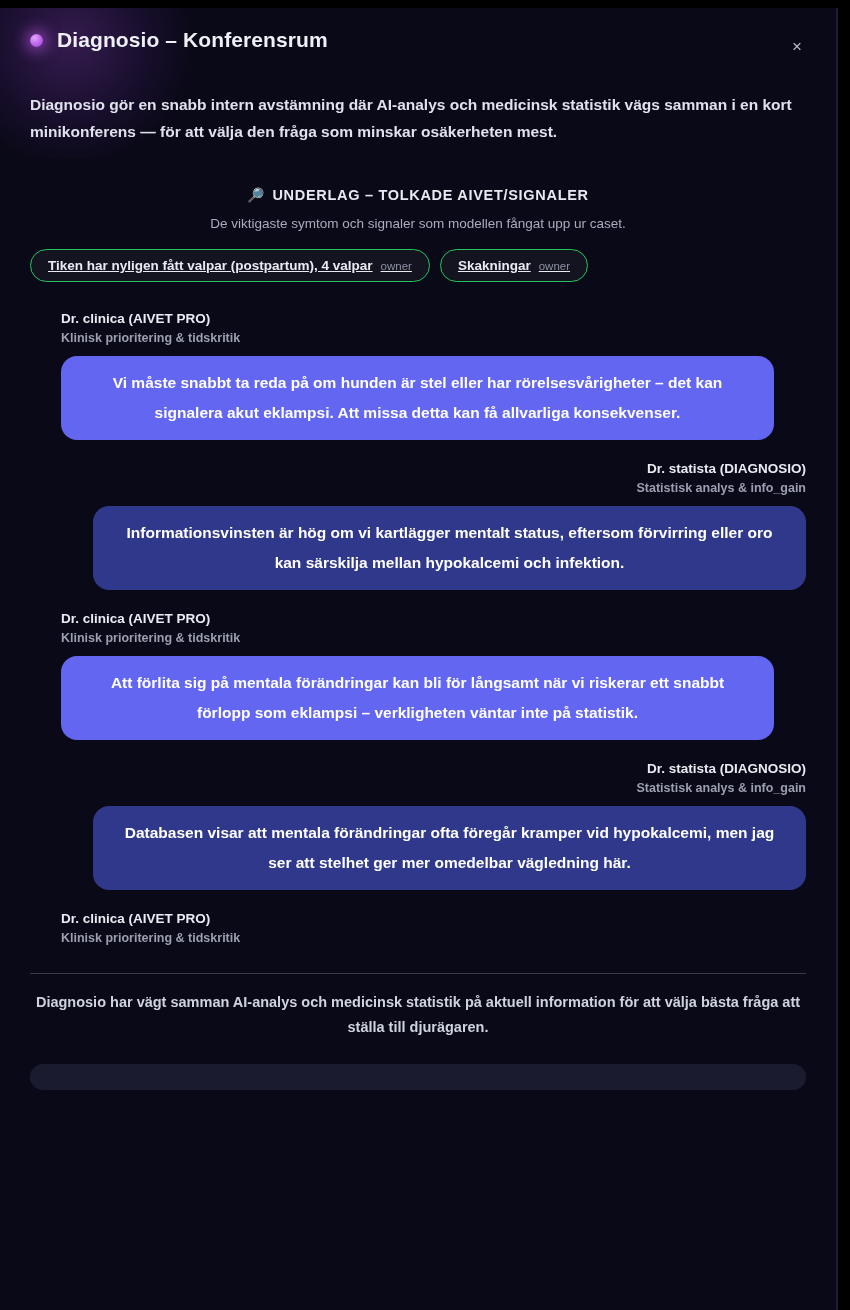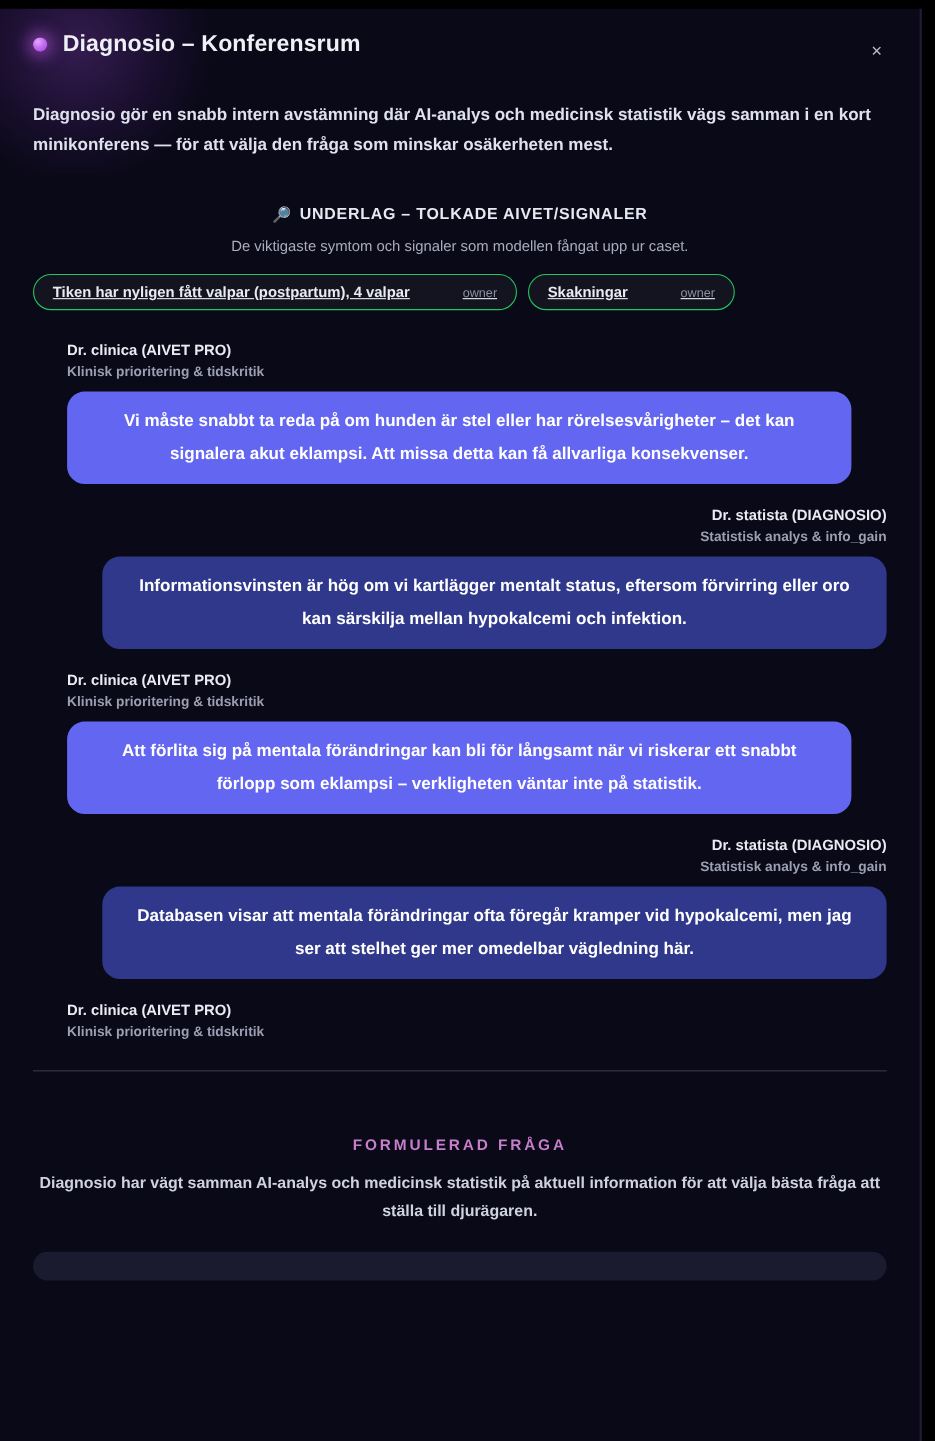--- a/index.html
+++ b/index.html
@@ -132,21 +132,20 @@
     display: inline-flex;
     align-items: baseline;
     gap: 8px;
     cursor: default;
     text-decoration: underline;
   }
   .chip .src {
     font-size: 11.5px;
     font-weight: normal;
     color: #8d91a4;
-    margin-left: 40px;
   }
 
   
   .chat { margin-top: 28px; margin-left: 31px; }
   .msg { margin-bottom: 20px; }
   .msg.right { text-align: right; }
   .who {
     font-size: 13.5px;
     font-weight: bold;
     color: #e9ebf3;
@@ -264,18 +263,17 @@
 
       <div class="msg left">
         <div class="who">Dr. clinica (AIVET PRO)</div>
         <div class="role">Klinisk prioritering &amp; tidskritik</div>
       </div>
 
     </div>
 
     <div class="divider"></div>
 
-    <div class="final-label">FORMULERAD FRÅGA</div>
     <div class="final-sub">Diagnosio har vägt samman AI-analys och medicinsk statistik på aktuell information för att välja bästa fråga att ställa till djurägaren.</div>
     <div class="q-skeleton"></div>
 
   </div>
 </div>
 
 </body></html>

